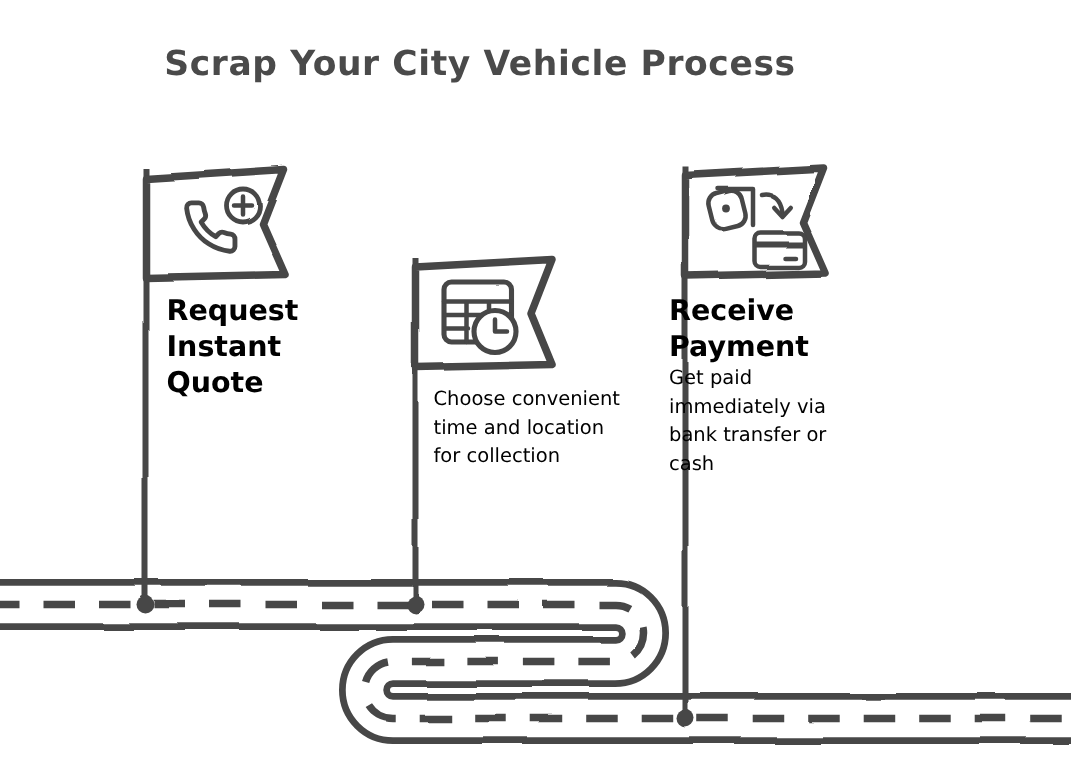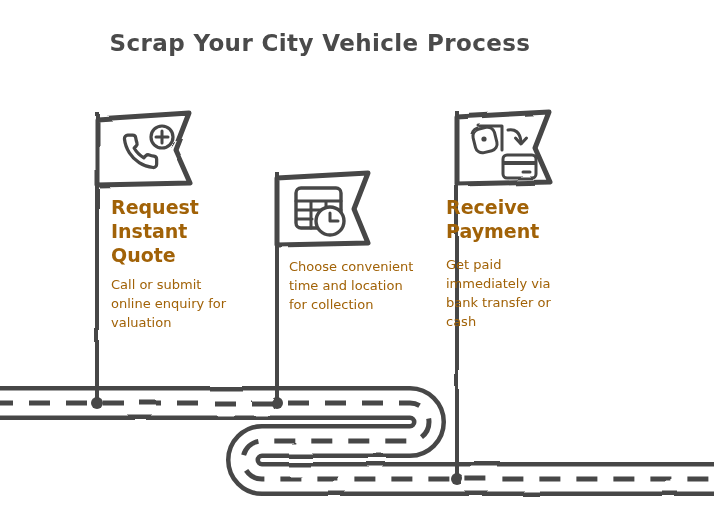--- a/index.html
+++ b/index.html
@@ -7,32 +7,32 @@
     width:714px;height:518px;position:relative;overflow:hidden;
     background:#ffffff;
     font-family:"DejaVu Sans",sans-serif;
   }
   #title{
     position:absolute;top:30px;left:0;width:640px;
     text-align:center;font-size:23px;font-weight:bold;
     color:#4a4a4a;letter-spacing:.4px;
   }
   #diagram{position:absolute;left:0;top:0}
-  .step{position:absolute;color:#a16207}
+  .step{position:absolute;color:#000000}
   .heading{font-weight:bold;font-size:19px;line-height:24px}
   .desc{font-size:13px;line-height:19px;width:126px}
   #step-1{left:111px;top:195px}
   #step-1 .heading{width:105px}
   #step-1 .desc{margin-top:8px}
   #step-2{left:289px;top:253px}
   #step-2 .heading{width:116px}
   #step-2 .desc{margin-top:4px}
   #step-3{left:446px;top:195px}
   #step-3 .heading{width:100px}
-  #step-3 .desc{margin-top:12px}
+  #step-3 .desc{margin-top:0}
 </style>
 </head>
 <body>
 
 <div id="title">Scrap Your City Vehicle Process</div>
 
 <svg id="diagram" width="714" height="518" viewBox="0 0 714 518">
   <defs>
     <filter id="rough" x="-5%" y="-5%" width="110%" height="110%">
       <feTurbulence type="fractalNoise" baseFrequency="0.016" numOctaves="2" seed="4" result="n"></feTurbulence>
@@ -86,21 +86,20 @@
       <path stroke-width="3" d="M515.5 138 L521 144 L526.5 138"></path>
       <rect x="503" y="155" width="33" height="23" rx="4" fill="#ffffff" stroke-width="3"></rect>
       <path stroke-width="4" d="M504 163 H535"></path>
       <path stroke-width="3" d="M523 172 H530"></path>
     </g>
   </g>
 </svg>
 
 <div class="step" id="step-1">
   <div class="heading">Request Instant Quote</div>
-  <div class="desc">Call or submit online enquiry for valuation</div>
 </div>
 
 <div class="step" id="step-2">
   <div class="desc">Choose convenient time and location for collection</div>
 </div>
 
 <div class="step" id="step-3">
   <div class="heading">Receive Payment</div>
   <div class="desc">Get paid immediately via bank transfer or cash</div>
 </div>

